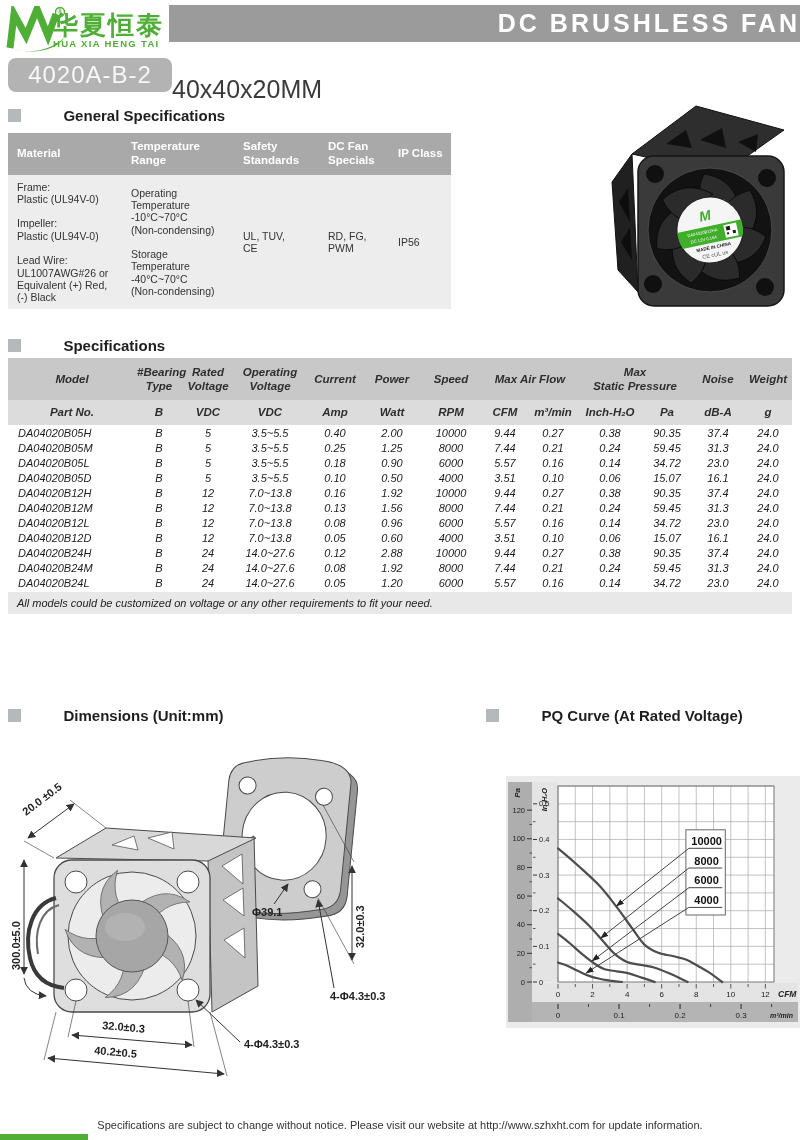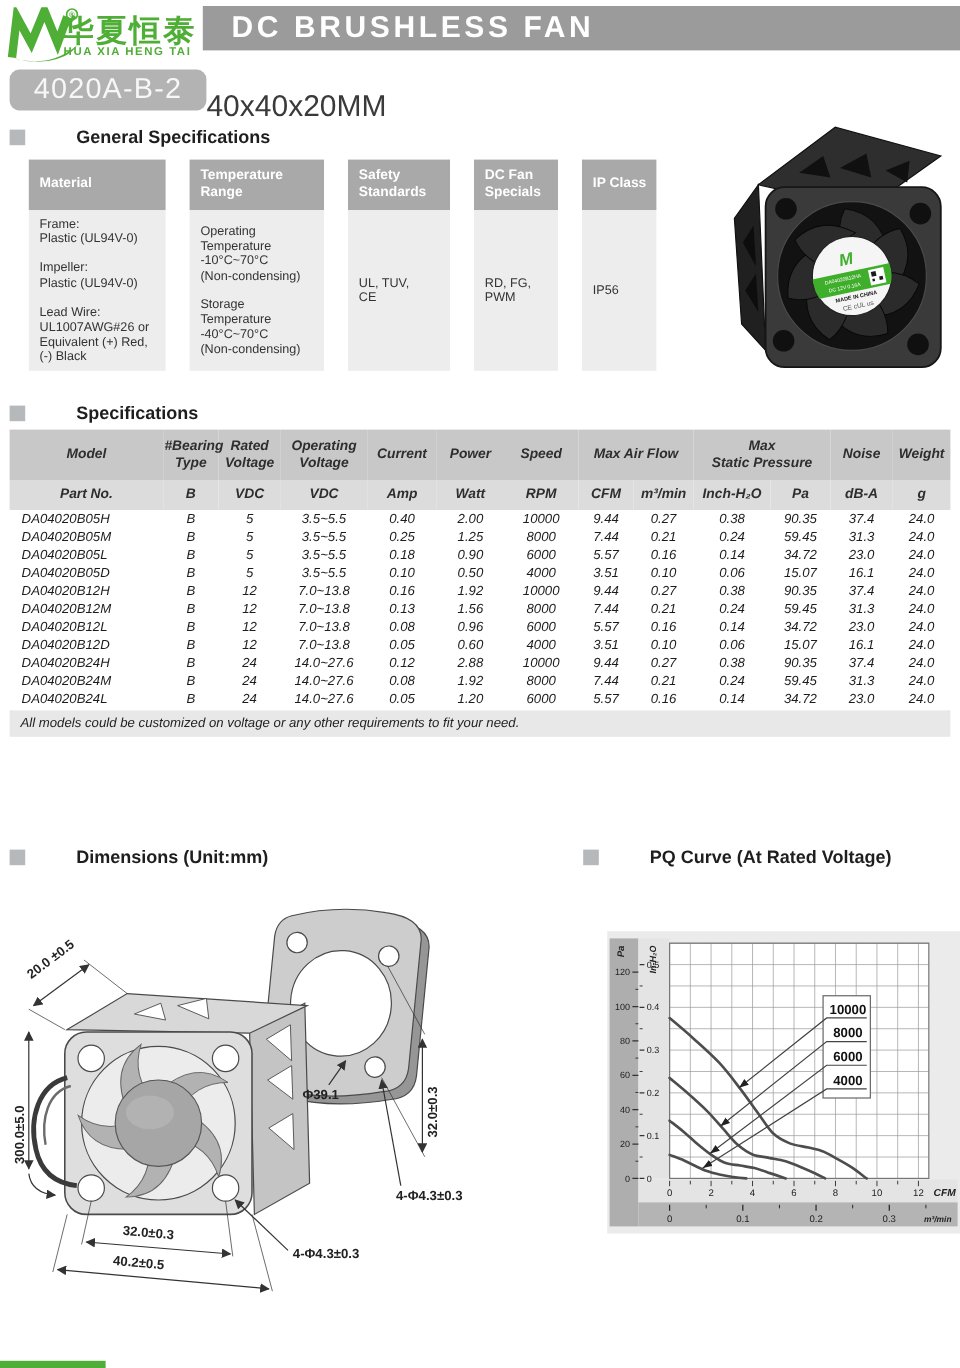--- a/index.html
+++ b/index.html
@@ -1,32 +1,32 @@
 <!DOCTYPE html>
 <html><head>
 <meta charset="utf-8">
 <style>
   html,body{margin:0;padding:0;background:#fff;font-family:"Liberation Sans","DejaVu Sans",sans-serif;}
   .page{position:relative;width:800px;height:1140px;background:#fff;overflow:hidden;color:#222;}
   .abs{position:absolute;}
   .pre{white-space:pre-line;}
   
   .banner{position:absolute;left:169px;top:5px;width:631px;height:37px;background:#9b9b9b;
-          color:#fff;font-size:25px;font-weight:bold;letter-spacing:3px;line-height:37px;padding-left:24px;box-sizing:border-box;}
+          color:#fff;font-size:25px;font-weight:bold;letter-spacing:3px;line-height:37px;padding-left:24px;box-sizing:border-box;text-align:right;}
   .brand-cn{position:absolute;left:52px;top:8px;font-size:26px;font-weight:bold;color:#4fae35;letter-spacing:2px;}
   .brand-en{position:absolute;left:53px;top:38px;font-size:9.5px;font-weight:bold;color:#4fae35;letter-spacing:1.3px;}
   .chip{position:absolute;left:8px;top:58px;width:164px;height:34px;background:#b3b3b3;border-radius:8px;
         color:#f7f7f7;font-size:24px;line-height:34px;text-align:center;letter-spacing:1px;}
   .sizelab{position:absolute;left:172px;top:60px;font-size:25px;color:#3a3a3a;margin-top:15px;}
   
   .sec{position:absolute;height:16px;}
   .sec .bullet{display:inline-block;width:13px;height:13px;background:#b5b9bb;vertical-align:middle;margin-right:9px;}
   .sec .h{display:inline-block;font-size:15px;font-weight:bold;color:#1e1e1e;vertical-align:middle;margin-left:29px;}
   
-  .gtable{position:absolute;left:24px;top:133px;width:608px;display:flex;gap:20px;}
+  .gtable{position:absolute;left:8px;top:133px;width:608px;display:flex;gap:0;}
   .gcol{display:flex;flex-direction:column;gap:0;}
   .gh{height:42px;background:#a9a9a9;color:#fff;font-size:11.5px;font-weight:bold;line-height:1.2;
       display:flex;align-items:center;padding-left:9px;box-sizing:border-box;}
   .gb{height:134px;background:#ededed;color:#333;font-size:10.5px;line-height:1.17;
       display:flex;align-items:center;padding:6px 4px 6px 9px;box-sizing:border-box;}
   
   .specwrap{position:absolute;left:8px;top:358px;width:784px;font-style:italic;}
   table.spec{border-collapse:collapse;width:784px;table-layout:fixed;}
   table.spec th{font-size:11.5px;font-weight:600;color:#2e2e2e;line-height:1.25;}
   table.spec thead tr.r1 th{background:#c8c8c8;height:40px;}
@@ -592,14 +592,15 @@
         <text x="200.6" y="68.8" text-anchor="middle" font-size="11" font-weight="bold" fill="#111">10000</text>
         <polyline points="216.3,92.0 182.9,92.0 94.3,162.5" fill="none" stroke="#444" stroke-width="1" marker-end="url(#cArr)"></polyline>
         <text x="200.6" y="88.5" text-anchor="middle" font-size="11" font-weight="bold" fill="#111">8000</text>
         <polyline points="216.3,111.7 182.9,111.7 85.7,185.3" fill="none" stroke="#444" stroke-width="1" marker-end="url(#cArr)"></polyline>
         <text x="200.6" y="108.2" text-anchor="middle" font-size="11" font-weight="bold" fill="#111">6000</text>
         <polyline points="216.3,131.4 182.9,131.4 79.6,197.4" fill="none" stroke="#444" stroke-width="1" marker-end="url(#cArr)"></polyline>
         <text x="200.6" y="127.9" text-anchor="middle" font-size="11" font-weight="bold" fill="#111">4000</text>
       </svg>
   </div>
 
+  <div class="footer">Specifications are subject to change without notice. Please visit our website at http://www.szhxht.com for update information.</div>
   <div class="greenbar"></div>
 </div>
 
 </body></html>

